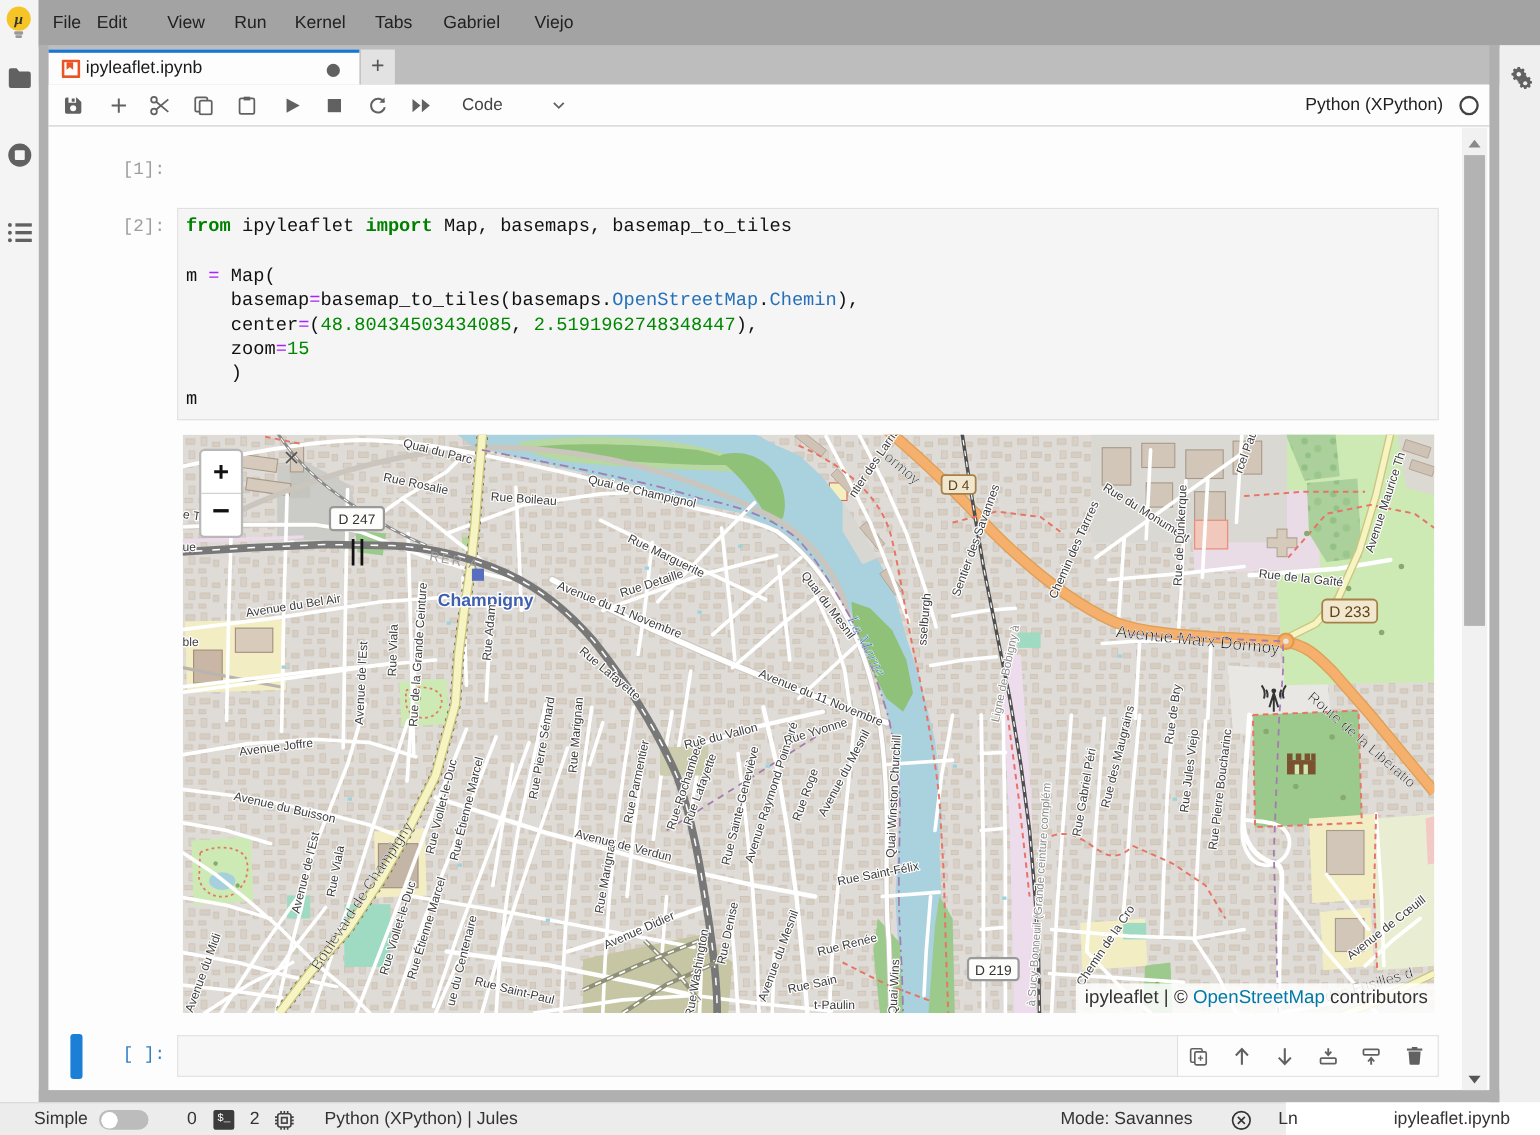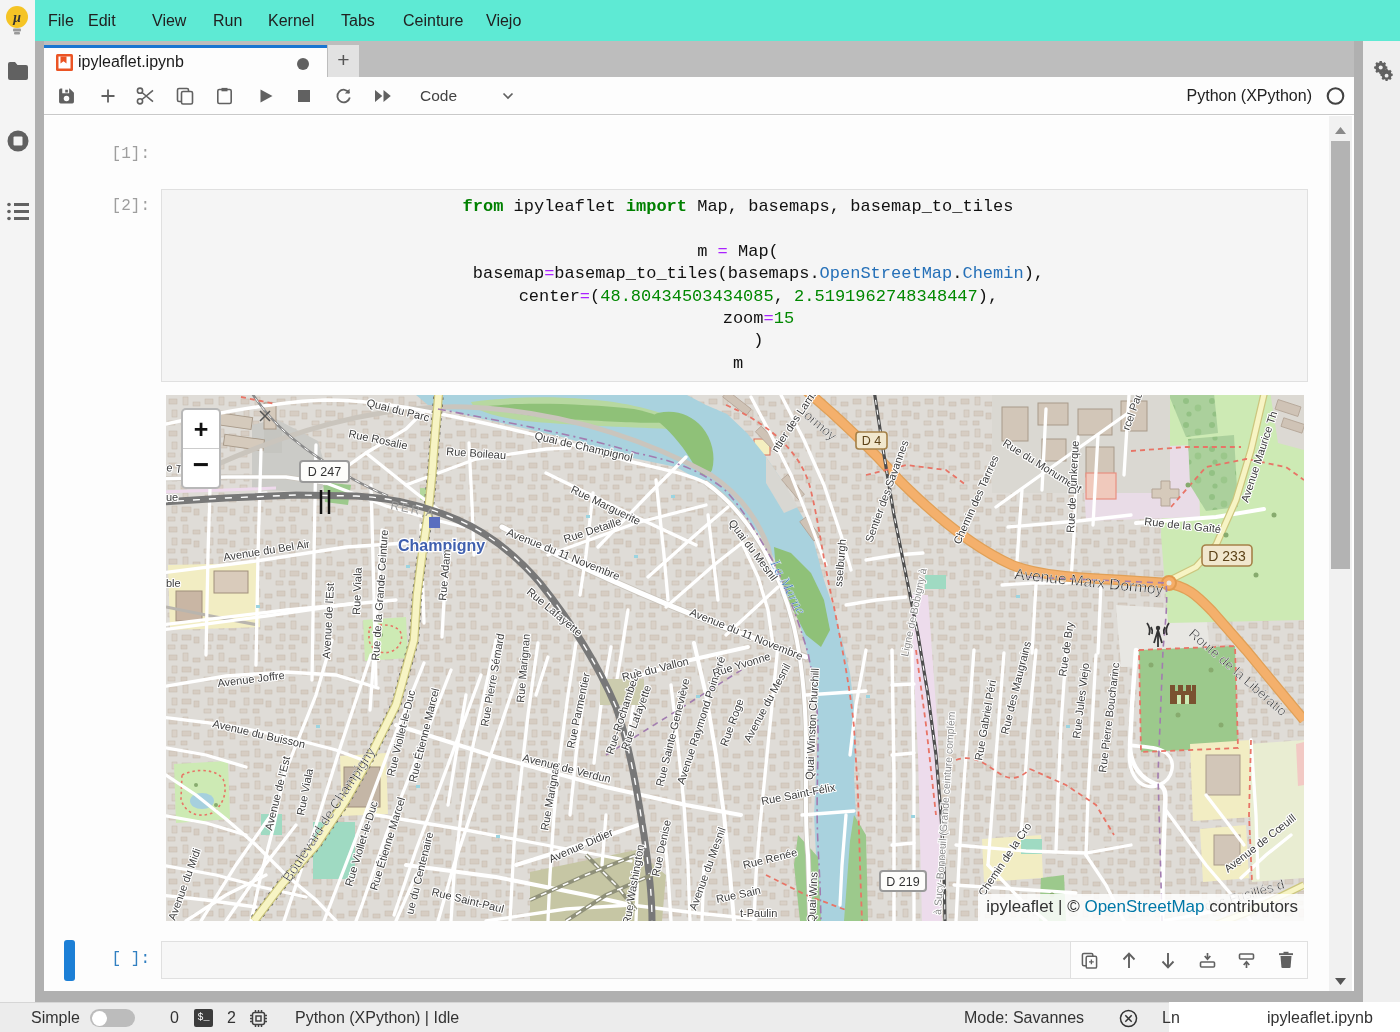--- a/index.html
+++ b/index.html
@@ -1,20 +1,20 @@
 <!DOCTYPE html>
 <html><head>
 <meta charset="utf-8">
 <style>
 * { margin:0; padding:0; box-sizing:border-box; }
 html,body { width:1400px; height:1032px; overflow:hidden; }
 body { font-family:"Liberation Sans", sans-serif; background:#fff; position:relative; }
 .abs { position:absolute; }
 
-#menubar { left:0; top:0; width:1400px; height:44px; background:#5eead4; }
+#menubar { left:0; top:0; width:1400px; height:44px; background:#a3a3a3; }
 #menubar .mi { position:absolute; top:0; height:41px; line-height:41px; font-size:16px; color:#212121; }
 
 #sidebar { left:0; top:0; width:35px; height:1032px; background:#f4f4f4; z-index:3; }
 
 #tabbar { left:35px; top:41px; width:1328px; height:36px; background:#bdbdbd; }
 #tab1 { position:absolute; left:9px; top:3.5px; width:283px; height:32.5px; background:#fdfdfd; border-top:3px solid #1976d2; }
 #tabplus { position:absolute; left:292px; top:3.5px; width:32px; height:32.5px; background:#e2e2e2; border-left:1px solid #bdbdbd; color:#555; font-size:21px; text-align:center; line-height:30px; font-weight:400; }
 #tab1 .tlabel { position:absolute; left:34px; top:5px; font-size:16px; color:#1a1a1a; }
 #tab1 .dot { position:absolute; left:253px; top:10px; width:12px; height:12px; border-radius:50%; background:#616161; }
 
@@ -50,21 +50,21 @@
 </head>
 <body>
 
 <div id="menubar" class="abs">
   <div class="mi" style="left:48px">File</div>
   <div class="mi" style="left:88px">Edit</div>
   <div class="mi" style="left:152px">View</div>
   <div class="mi" style="left:213px">Run</div>
   <div class="mi" style="left:268px">Kernel</div>
   <div class="mi" style="left:341px">Tabs</div>
-  <div class="mi" style="left:403px">Ceinture</div>
+  <div class="mi" style="left:403px">Gabriel</div>
   <div class="mi" style="left:486px">Viejo</div>
 </div>
 
 <div id="sidebar" class="abs">
   <svg style="position:absolute;left:5px;top:5px" width="26" height="30" viewBox="0 0 26 30">
     <circle cx="12" cy="12" r="11" fill="#f5c425"></circle>
     <text x="12" y="17" font-size="14" font-style="italic" font-weight="bold" font-family="Liberation Serif" text-anchor="middle" fill="#333">µ</text>
     <rect x="8" y="23.5" width="8" height="3" rx="1" fill="#999"></rect>
     <rect x="9" y="27" width="6" height="2.5" rx="1" fill="#999"></rect>
   </svg>
@@ -162,21 +162,21 @@
       <circle cx="9.5" cy="9.5" r="7.8" fill="none" stroke="#424242" stroke-width="2.1"></circle>
     </svg>
 </div>
 
 <div id="content" class="abs">
 
   <div class="prompt" style="left:60px; top:29px; width:46px; text-align:right;">[1]:</div>
 
   <div class="prompt" style="left:60px; top:81px; width:46px; text-align:right;">[2]:</div>
   <div class="cellbox" style="top:73px; width:1147px; height:193px;">
-    <div class="code" style="padding:6px 0 0 7px;text-align:center;"><span class="kw">from</span> ipyleaflet <span class="kw">import</span> Map, basemaps, basemap_to_tiles
+    <div class="code" style="padding:6px 0 0 7px;"><span class="kw">from</span> ipyleaflet <span class="kw">import</span> Map, basemaps, basemap_to_tiles
 
 m <span class="op">=</span> Map(
     basemap<span class="op">=</span>basemap_to_tiles(basemaps.<span class="cls">OpenStreetMap</span>.<span class="cls">Chemin</span>),
     center<span class="op">=</span>(<span class="num">48.80434503434085</span>, <span class="num">2.5191962748348447</span>),
     zoom<span class="op">=</span><span class="num">15</span>
     )
 m</div>
   </div>
 
   <div style="position:absolute; left:20px; top:824px; width:11px; height:41px; border-radius:3px; background:#1c7fd6;"></div>
@@ -681,21 +681,21 @@
   <div class="si" style="left:170px">0</div>
   <div style="position:absolute; left:194px; top:6px; width:19px; height:18px; background:#3c3c3c; border-radius:2px; color:#fff; font-size:10px; font-family:'Liberation Mono',monospace; line-height:17px; text-align:center;">$_</div>
   <div class="si" style="left:227px">2</div>
   <svg style="position:absolute;left:249px;top:6px" width="19" height="19" viewBox="0 0 19 19">
       <g stroke="#424242" fill="none" stroke-width="1.5">
         <rect x="3.5" y="3.5" width="12" height="12" rx="2"></rect>
         <rect x="7" y="7" width="5" height="5"></rect>
         <path d="M6.5 3.5 V1 M9.5 3.5 V1 M12.5 3.5 V1 M6.5 18 V15.5 M9.5 18 V15.5 M12.5 18 V15.5 M3.5 6.5 H1 M3.5 9.5 H1 M3.5 12.5 H1 M18 6.5 H15.5 M18 9.5 H15.5 M18 12.5 H15.5"></path>
       </g>
     </svg>
-  <div class="si" style="left:295px">Python (XPython) | Idle</div>
+  <div class="si" style="left:295px">Python (XPython) | Jules</div>
   <div class="si" style="left:964px">Mode: Savannes</div>
   <svg style="position:absolute;left:1119px;top:6px" width="19" height="19" viewBox="0 0 19 19">
       <circle cx="9.5" cy="9.5" r="8" fill="none" stroke="#333" stroke-width="1.5"></circle>
       <path d="M6.3 6.3 L12.7 12.7 M12.7 6.3 L6.3 12.7" stroke="#333" stroke-width="1.5"></path>
     </svg>
   <div class="si" style="left:1162px">Ln 1, Col 1</div>
   <div class="si" style="left:1267px">ipyleaflet.ipynb</div>
 </div>
 
 </body></html>

